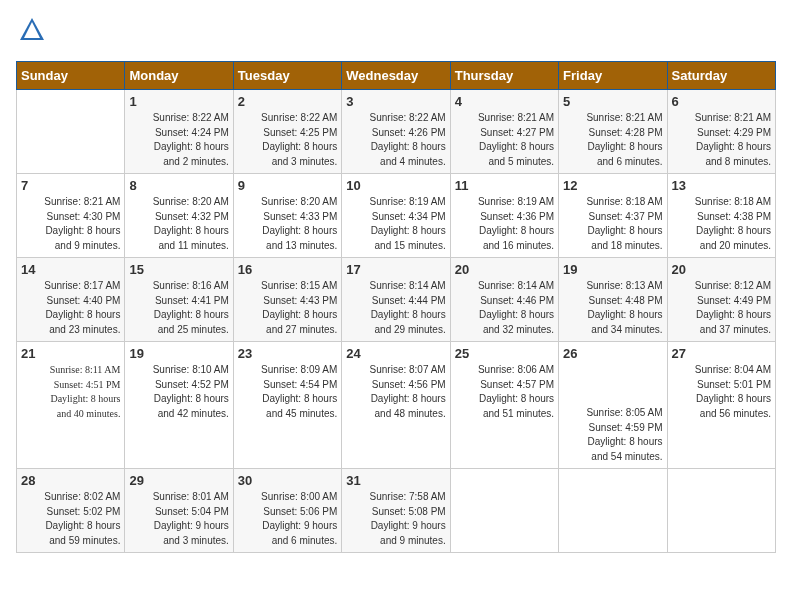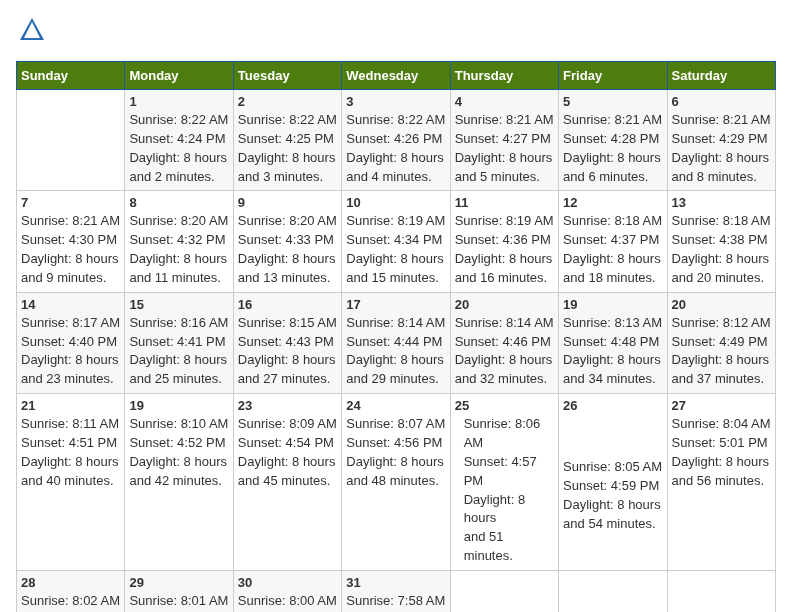--- a/index.html
+++ b/index.html
@@ -47,21 +47,21 @@
     .subtitle {
       font-size: 14px;
       color: #555;
     }
     table {
       width: 100%;
       border-collapse: collapse;
       font-size: 11px;
     }
     thead tr th {
-      background: #4d7c0f;
+      background: #a16207;
       color: #fff;
       padding: 6px 4px;
       text-align: left;
       font-size: 13px;
       font-weight: bold;
       border: 1px solid #1a5a9a;
     }
     tbody tr td {
       border: 1px solid #ccc;
       vertical-align: top;
@@ -74,22 +74,23 @@
       background: #f7f7f7;
     }
     .day-number {
       font-weight: bold;
       font-size: 13px;
       color: #333;
       margin-bottom: 2px;
     }
     .day-info {
       color: #333;
-      font-size: 13px;
+      font-size: 10px;
       line-height: 1.45;
+      text-align: right;
     }
     .empty-cell {
       background: #fff !important;
     }
   </style>
 </head>
 <body>
 
 <div class="header">
   <div class="logo">
@@ -265,21 +266,21 @@
           <div class="day-number">20</div>
           <div class="day-info" style="white-space: pre-line;">Sunrise: 8:12 AM
 Sunset: 4:49 PM
 Daylight: 8 hours
 and 37 minutes.</div>
         </td>
       </tr>
       <tr>
         <td>
           <div class="day-number">21</div>
-          <div class="day-info" style="white-space: pre-line;">Sunrise: 8:11 AM
+          <div class="day-info" style="white-space: pre-line; font-family: Liberation Serif, serif;">Sunrise: 8:11 AM
 Sunset: 4:51 PM
 Daylight: 8 hours
 and 40 minutes.</div>
         </td>
         <td>
           <div class="day-number">19</div>
           <div class="day-info" style="white-space: pre-line;">Sunrise: 8:10 AM
 Sunset: 4:52 PM
 Daylight: 8 hours
 and 42 minutes.</div>

